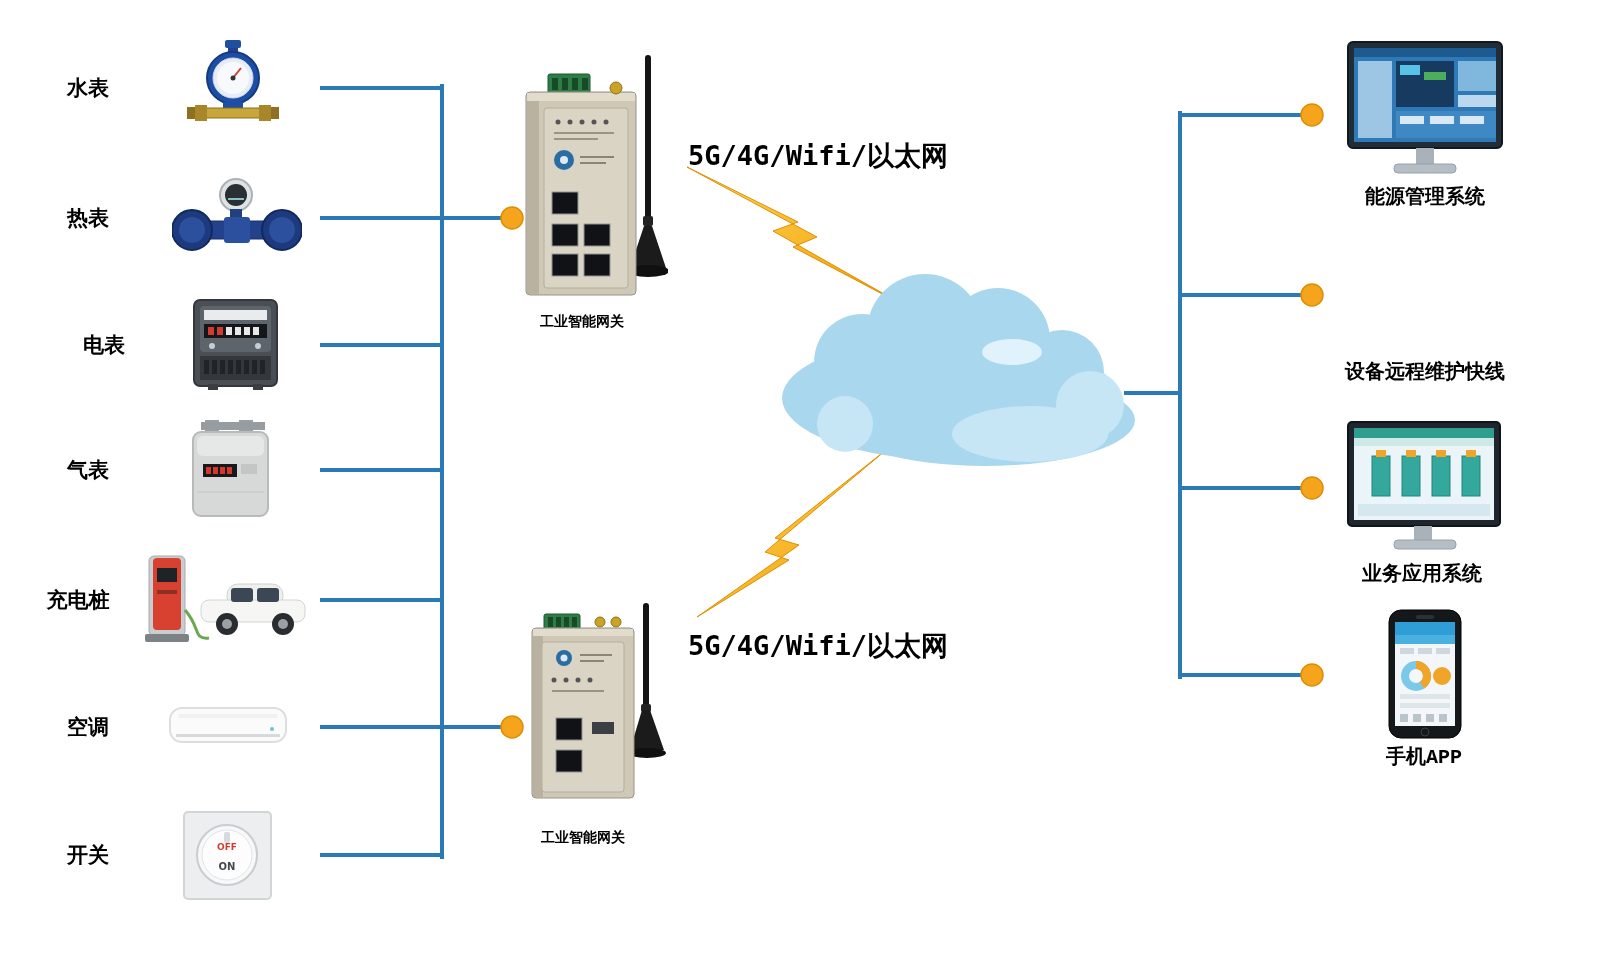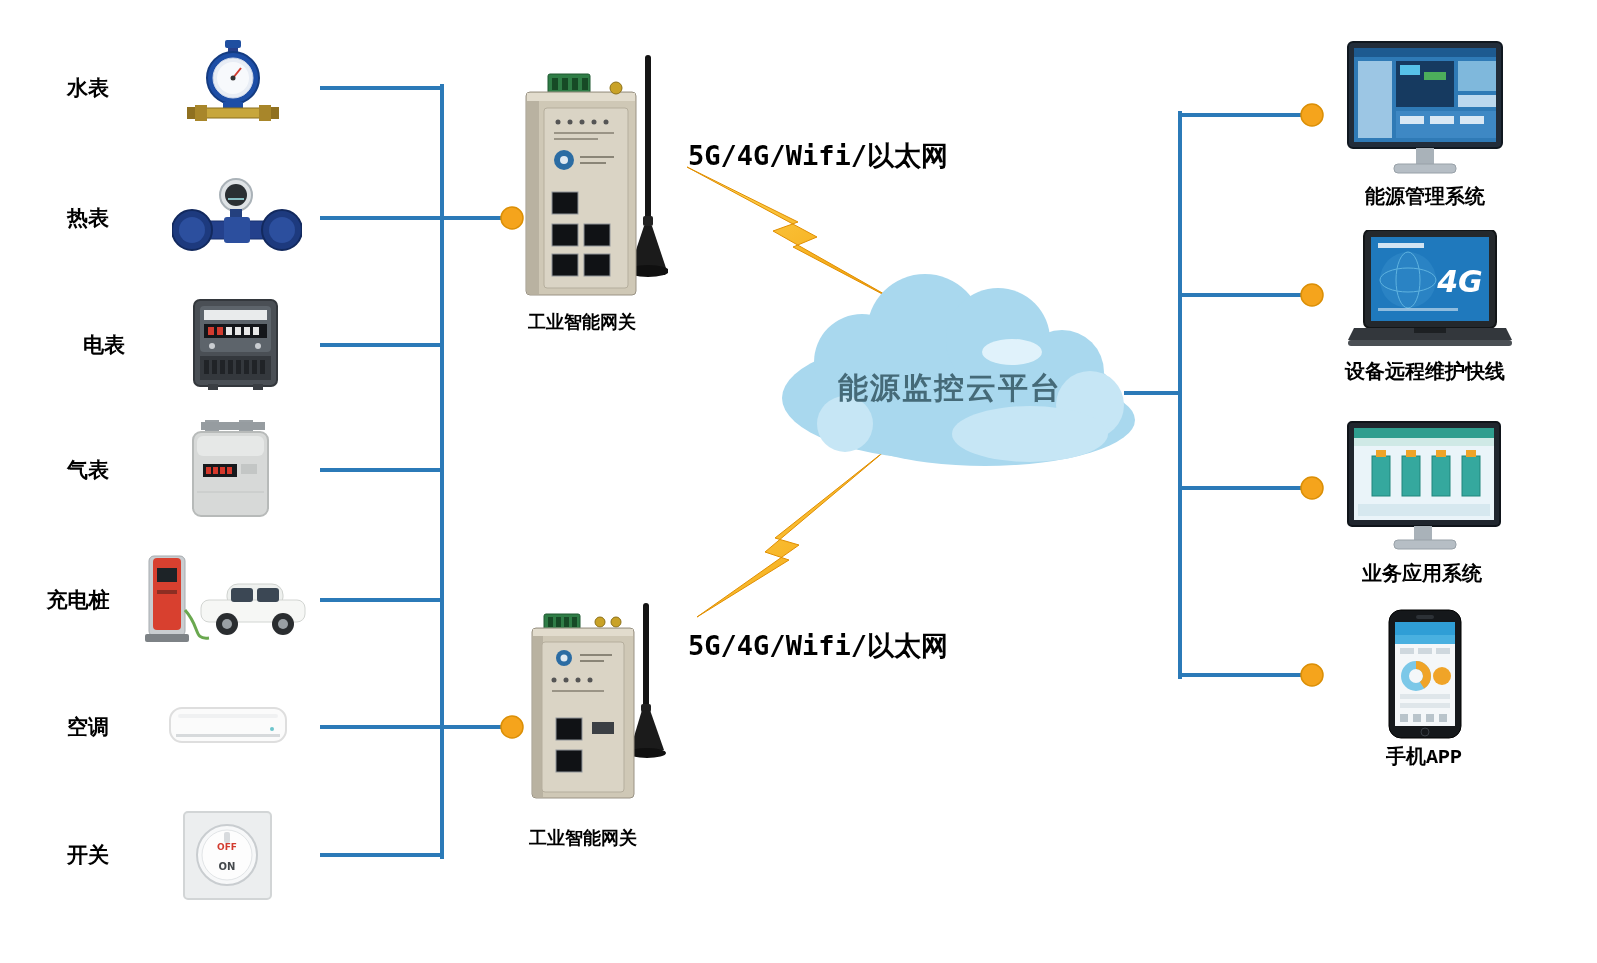--- a/index.html
+++ b/index.html
@@ -2,21 +2,21 @@
 <html><head>
 <meta charset="utf-8">
 <style>
   html,body{margin:0;padding:0;background:#fff;}
   .canvas{position:relative;width:1597px;height:963px;background:#fff;overflow:hidden;
           font-family:"DejaVu Sans","Liberation Sans",sans-serif;}
   .layer{position:absolute;left:0;top:0;}
   .art{position:absolute;}
   .lbl{position:absolute;transform:translate(-50%,-50%);white-space:nowrap;font-weight:bold;color:#000;}
   .zh{font-size:21px;font-family:"DejaVu Sans","Liberation Sans",sans-serif;}
-  .gwlbl{font-size:18px;font-family:Liberation Mono, monospace;}
+  .gwlbl{font-size:14px;font-family:Liberation Mono, monospace;}
   .link{font-size:27px;font-family:"DejaVu Sans Mono","Liberation Mono",monospace;}
   .cloudtxt{font-size:30px;letter-spacing:2px;color:#456A78;
             font-family:"DejaVu Serif","Liberation Serif",serif;}
   .rlbl{font-size:20px;font-family:Liberation Mono, monospace;}
 </style>
 </head>
 <body>
 
 <div class="canvas">
 
@@ -273,21 +273,20 @@
       <rect x="24" y="98" width="52" height="2" fill="#9A9486"></rect>
       <rect x="28" y="126" width="26" height="22" fill="#101215" stroke="#8F949A"></rect>
       <rect x="28" y="158" width="26" height="22" fill="#101215" stroke="#8F949A"></rect>
       <rect x="64" y="130" width="22" height="12" fill="#3B3F44"></rect>
     </svg>
   </div>
   <div class="lbl gwlbl" style="left:583px;top:838px">工业智能网关</div>
 
   <div class="lbl link" style="left:818px;top:156px">5G/4G/Wifi/以太网</div>
   <div class="lbl link" style="left:818px;top:646px">5G/4G/Wifi/以太网</div>
-  <div class="lbl cloudtxt" style="left:950px;top:388px">能源监控云平台</div>
 
   <div class="art" style="left:1344px;top:40px">
     <svg width="162" height="152" viewBox="0 0 162 152">
       <rect x="4" y="2" width="154" height="106" rx="5" fill="#222D3A" stroke="#101820" stroke-width="2"></rect>
       <rect x="10" y="8" width="142" height="94" fill="#2F7AB6"></rect>
       <rect x="10" y="8" width="142" height="9" fill="#1D5A90"></rect>
       <rect x="14" y="21" width="34" height="77" fill="#9CC6E4"></rect>
       <rect x="52" y="21" width="58" height="46" fill="#163A60"></rect>
       <rect x="56" y="25" width="20" height="10" fill="#57C1E8"></rect>
       <rect x="80" y="32" width="22" height="8" fill="#4CAE5B"></rect>
@@ -296,36 +295,20 @@
       <rect x="52" y="71" width="100" height="27" fill="#3E88C4"></rect>
       <rect x="56" y="76" width="24" height="8" fill="#D9E8F4"></rect>
       <rect x="86" y="76" width="24" height="8" fill="#D9E8F4"></rect>
       <rect x="116" y="76" width="24" height="8" fill="#D9E8F4"></rect>
       <rect x="72" y="108" width="18" height="16" fill="#A9B2B9"></rect>
       <rect x="50" y="124" width="62" height="9" rx="4" fill="#B6BEC5" stroke="#98A1A8"></rect>
     </svg>
   </div>
   <div class="lbl rlbl" style="left:1425px;top:196px">能源管理系统</div>
 
-  <div class="art" style="left:1348px;top:230px">
-    <svg width="164" height="120" viewBox="0 0 164 120">
-      <rect x="16" y="0" width="132" height="98" rx="6" fill="#24282C" stroke="#121517" stroke-width="2"></rect>
-      <rect x="23" y="7" width="118" height="84" fill="url(#lapGrad2)"></rect>
-      <rect x="23" y="7" width="118" height="84" fill="#1F79BD"></rect>
-      <circle cx="60" cy="50" r="28" fill="#2A83C4"></circle>
-      <ellipse cx="60" cy="50" rx="28" ry="12" fill="none" stroke="#5FB3E0"></ellipse>
-      <ellipse cx="60" cy="50" rx="12" ry="28" fill="none" stroke="#5FB3E0"></ellipse>
-      <rect x="30" y="13" width="46" height="5" fill="#FFFFFF" opacity="0.8"></rect>
-      <rect x="30" y="78" width="80" height="3" fill="#FFFFFF" opacity="0.5"></rect>
-      <text x="112" y="62" text-anchor="middle" font-size="30" font-weight="bold" font-style="italic" fill="#FFFFFF">4G</text>
-      <polygon points="6,98 158,98 164,110 0,110" fill="#33373C"></polygon>
-      <rect x="0" y="110" width="164" height="6" rx="3" fill="#4A4F54"></rect>
-      <rect x="66" y="98" width="32" height="5" fill="#1D2023"></rect>
-    </svg>
-  </div>
   <div class="lbl rlbl" style="left:1425px;top:371px">设备远程维护快线</div>
 
   <div class="art" style="left:1346px;top:420px">
     <svg width="156" height="152" viewBox="0 0 156 152">
       <rect x="2" y="2" width="152" height="104" rx="4" fill="#20262E" stroke="#0F141A" stroke-width="2"></rect>
       <rect x="8" y="8" width="140" height="92" fill="#EAF4F9"></rect>
       <rect x="8" y="8" width="140" height="10" fill="#2F9E8F"></rect>
       <rect x="8" y="18" width="140" height="8" fill="#CFE9E6"></rect>
       <rect x="26" y="36" width="18" height="40" fill="#35A89E" stroke="#21867D"></rect>
       <rect x="30" y="30" width="10" height="7" fill="#F0A428"></rect>

